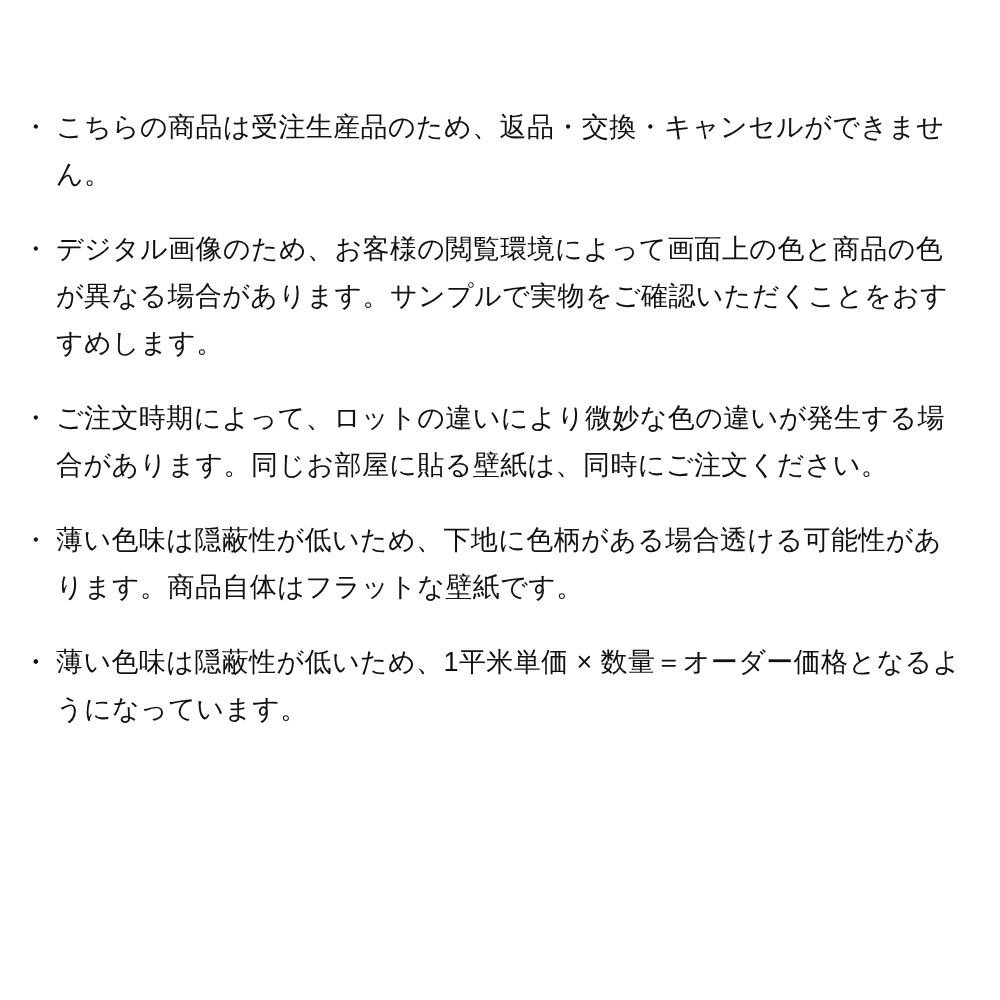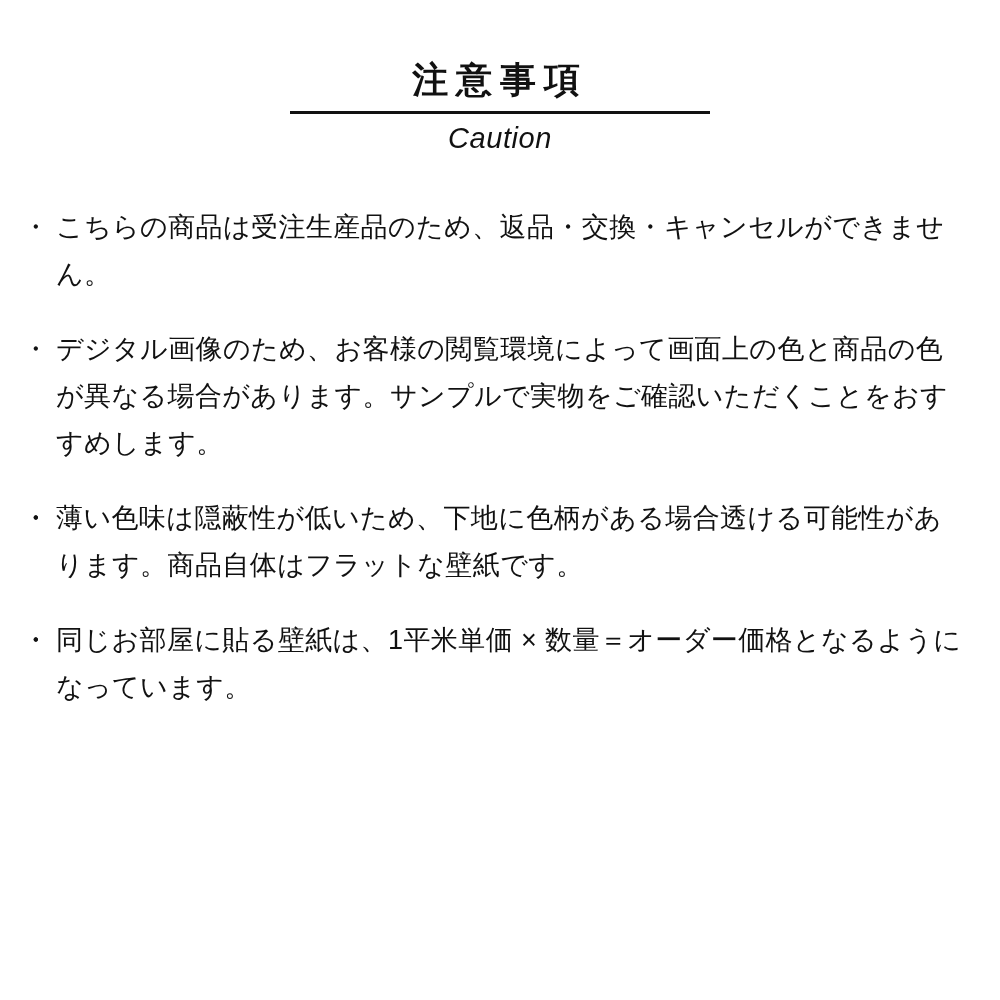--- a/index.html
+++ b/index.html
@@ -62,44 +62,40 @@
     top: 0;
     font-size: 27px;
     line-height: 47px;
   }
 </style>
 </head>
 <body>
 
 <div class="page">
 
-  <div class="header">
-    <h1 class="title">注意事項</h1>
-    <div class="title-rule"></div>
-    <div class="subtitle">Caution</div>
-  </div>
 
   <ul class="notes">
     <li class="note-item">
       <span class="note-bullet">・</span>
       <span>こちらの商品は受注生産品のため、返品・交換・キャンセルができません。</span>
     </li>
     <li class="note-item">
       <span class="note-bullet">・</span>
       <span>デジタル画像のため、お客様の閲覧環境によって画面上の色と商品の色が異なる場合があります。サンプルで実物をご確認いただくことをおすすめします。</span>
     </li>
     <li class="note-item">
       <span class="note-bullet">・</span>
+      <span>ご注文時期によって、ロットの違いにより微妙な色の違いが発生する場合があります。同じお部屋に貼る壁紙は、同時にご注文ください。</span>
     </li>
     <li class="note-item">
       <span class="note-bullet">・</span>
       <span>薄い色味は隠蔽性が低いため、下地に色柄がある場合透ける可能性があります。商品自体はフラットな壁紙です。</span>
     </li>
     <li class="note-item">
       <span class="note-bullet">・</span>
     </li>
     <li class="note-item">
       <span class="note-bullet">・</span>
-      <span>同じお部屋に貼る壁紙は、1平米単価 × 数量＝オーダー価格となるようになっています。</span>
+      <span>薄い色味は隠蔽性が低いため、1平米単価 × 数量＝オーダー価格となるようになっています。</span>
     </li>
   </ul>
 
 </div>
 
 </body></html>

